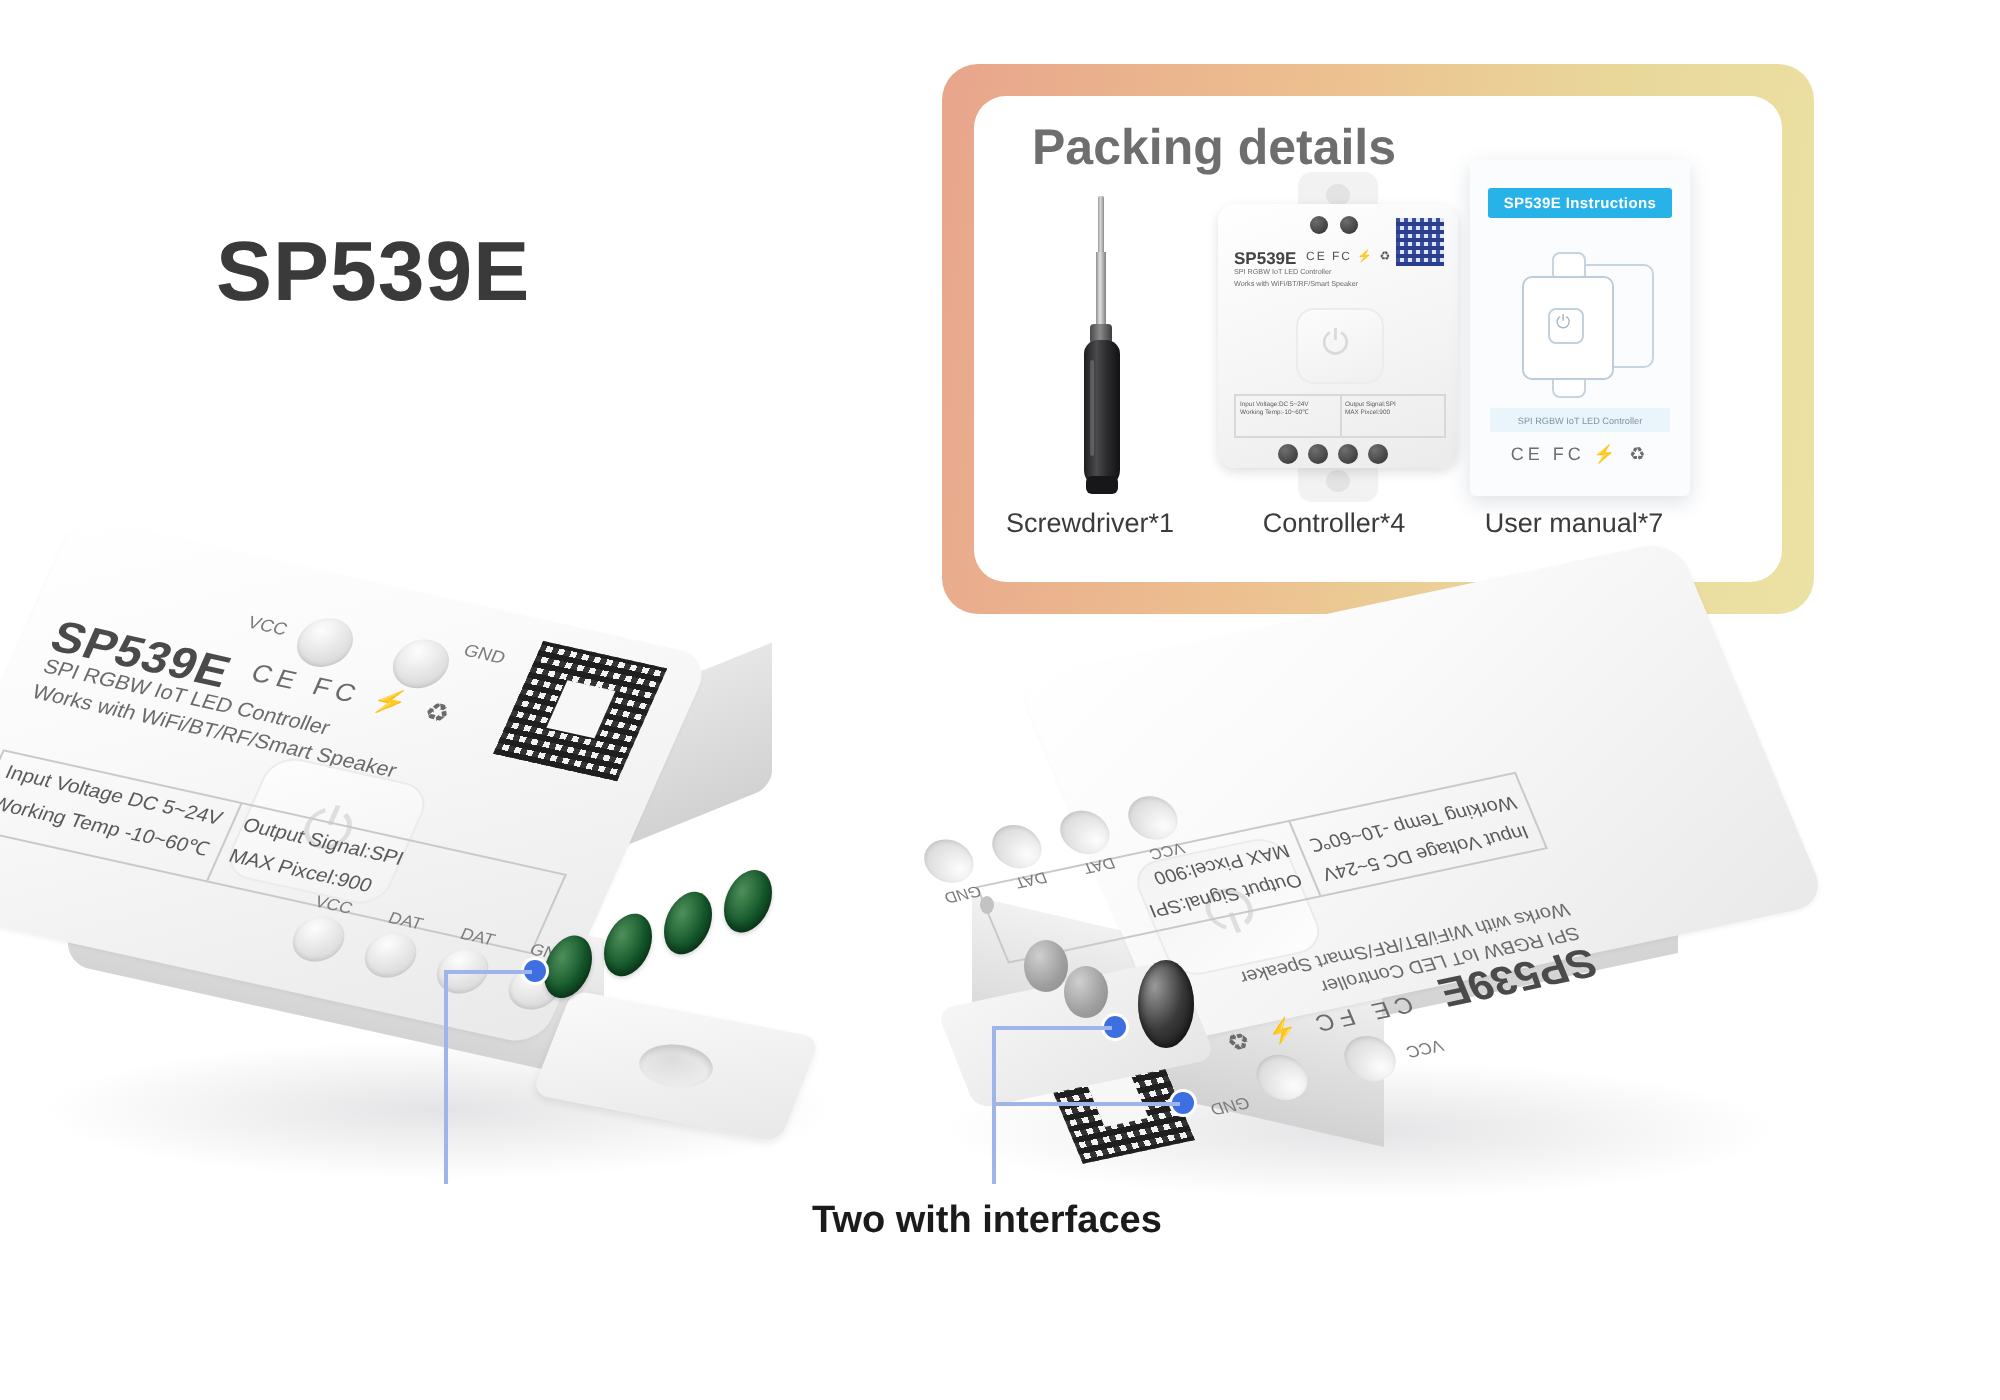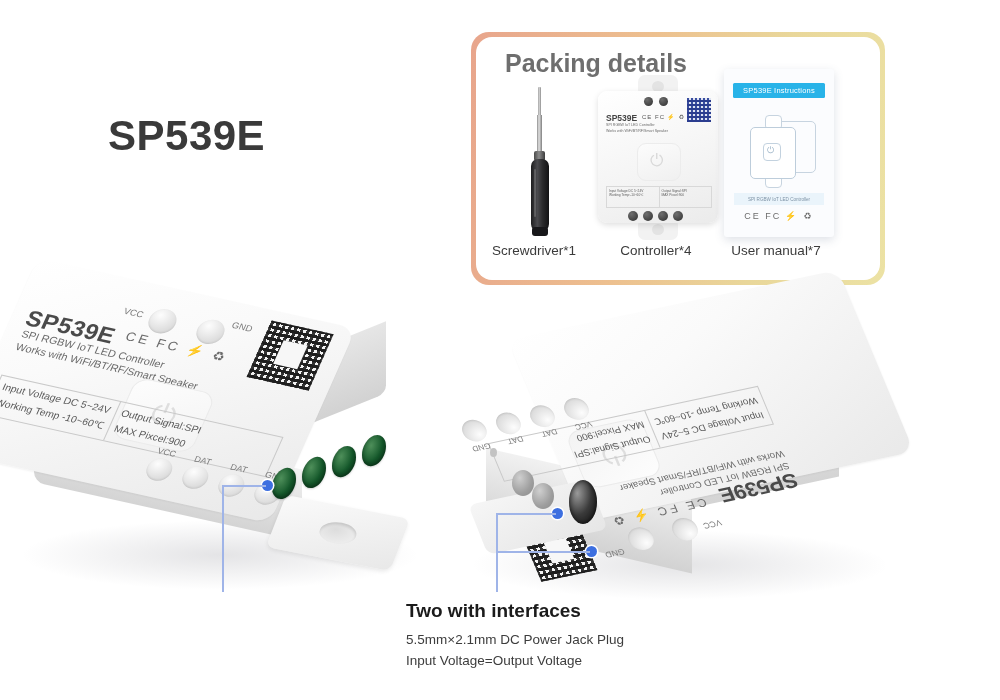--- a/index.html
+++ b/index.html
@@ -12,21 +12,21 @@
 
   
   #product-title{
     position:absolute;left:108px;top:112px;
     font-size:42px;font-weight:700;letter-spacing:.5px;color:#3a3a3a;
   }
 
   
   #packing-panel{
     position:absolute;left:471px;top:32px;width:404px;height:243px;
-    border-radius:18px;padding:5px;
+    border-radius:18px;padding:16px;
     background:linear-gradient(100deg,#e8a58c 0%,#edc08f 40%,#e9d79a 70%,#ece2a4 100%);
   }
   #packing-panel .inner{
     width:100%;height:100%;border-radius:16px;background:#fff;position:relative;overflow:hidden;
   }
   #packing-title{
     position:absolute;left:29px;top:12px;font-size:25px;font-weight:700;color:#6e6e6e;
   }
   .pack-item{position:absolute;}
   .pack-label{
@@ -79,21 +79,21 @@
   .pc-specs div:first-child{border-right:.6px solid #d8d8d8;}
   .pc-botdots{position:absolute;left:30px;top:120px;display:flex;gap:5px;}
   .pc-botdots i{width:10px;height:10px;border-radius:50%;display:block;
     background:radial-gradient(circle at 35% 30%,#6f6f6f,#2f2f2f);}
 
   
   #pack-manual{left:248px;top:32px;width:110px;height:168px;}
   .um-card{position:absolute;inset:0;background:#fbfcfe;border-radius:3px;
     box-shadow:0 3px 10px rgba(70,90,120,.18);}
   .um-banner{position:absolute;left:9px;top:14px;width:92px;height:15px;background:#28b3e8;
-    border-radius:1.5px;color:#fff;font-size:7.5px;font-weight:400;
+    border-radius:1.5px;color:#fff;font-size:7.5px;font-weight:700;
     display:flex;align-items:center;justify-content:center;letter-spacing:.2px;}
   .um-draw{position:absolute;left:14px;top:40px;width:82px;height:78px;}
   .um-draw .bk{position:absolute;left:32px;top:12px;width:44px;height:50px;border:1px solid #c7d4e0;border-radius:5px;}
   .um-draw .fr{position:absolute;left:12px;top:18px;width:44px;height:50px;border:1.2px solid #bdcddb;border-radius:5px;background:#fff;}
   .um-draw .ear-t{position:absolute;left:27px;top:6px;width:15px;height:13px;border:1px solid #c7d4e0;border-radius:4px;background:#fff;}
   .um-draw .ear-b{position:absolute;left:27px;top:64px;width:15px;height:13px;border:1px solid #c7d4e0;border-radius:4px;background:#fff;}
   .um-draw .pb{position:absolute;left:25px;top:34px;width:16px;height:16px;border:1px solid #c3d2df;border-radius:4px;}
   .um-draw .pb:after{content:"⏻";position:absolute;left:3px;top:1px;font-size:9px;color:#9fb6c9;}
   .um-strip{position:absolute;left:10px;top:124px;width:90px;height:12px;background:#eaf4fb;
     display:flex;align-items:center;justify-content:center;font-size:4.6px;color:#7e93a6;}
@@ -397,18 +397,14 @@
   <div class="callout-dot" style="left:262px;top:480px;"></div>
   <div class="callout-line" style="left:222px;top:485px;width:44px;height:1.6px;"></div>
   <div class="callout-line" style="left:222px;top:485px;width:1.6px;height:107px;"></div>
 
   <div class="callout-dot" style="left:552px;top:508px;"></div>
   <div class="callout-dot" style="left:586px;top:546px;"></div>
   <div class="callout-line" style="left:496px;top:513px;width:60px;height:1.6px;"></div>
   <div class="callout-line" style="left:496px;top:551px;width:94px;height:1.6px;"></div>
   <div class="callout-line" style="left:496px;top:513px;width:1.6px;height:79px;"></div>
   <div class="cap-title" style="left:406px;top:600px;">Two with interfaces</div>
-  <div class="cap-sub" style="left:406px;top:630px;">
-    <span>5.5mm×2.1mm DC Power Jack Plug</span><br>
-    <span>Input Voltage=Output Voltage</span>
-  </div>
 
 </div>
 
 </body></html>

